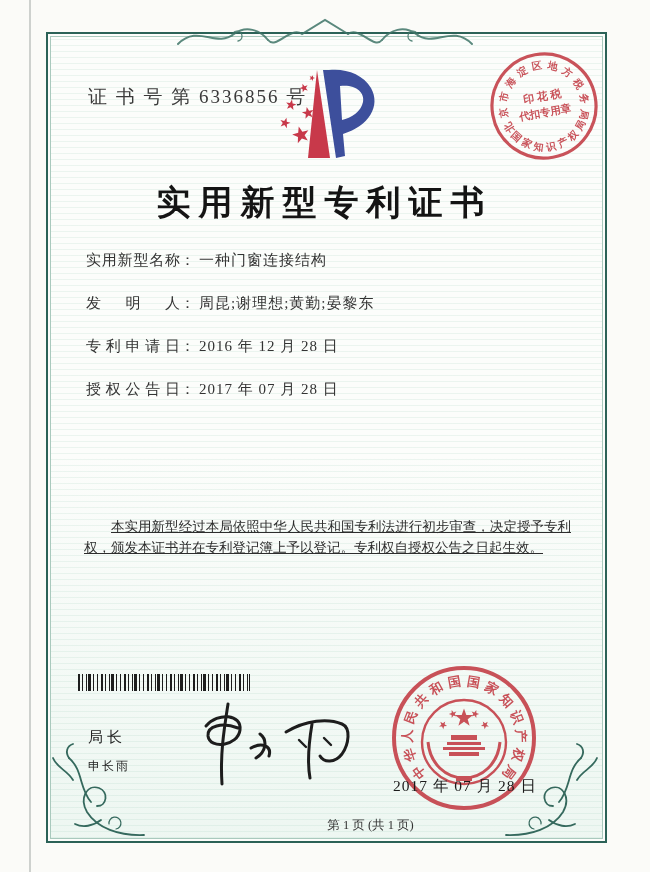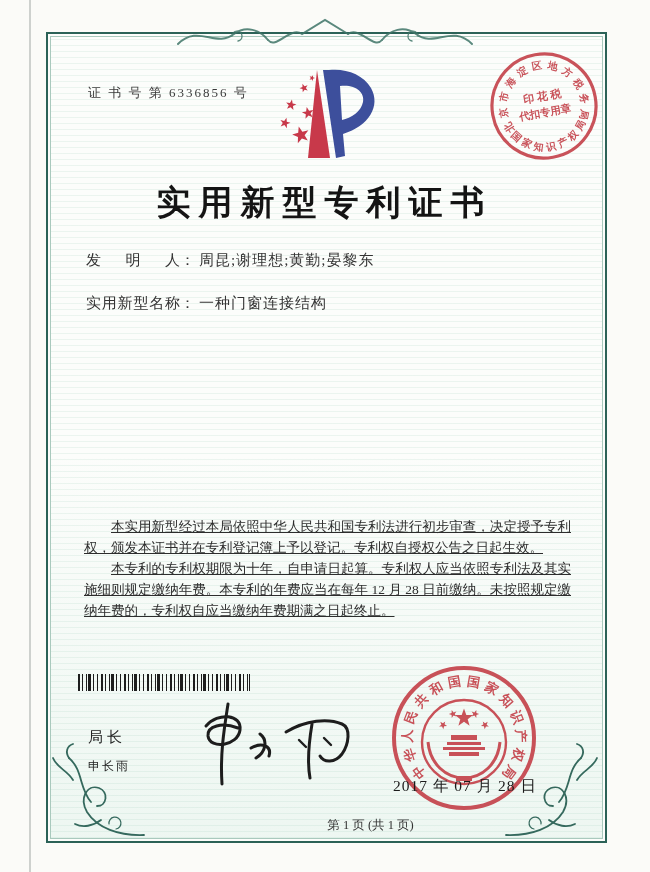--- a/index.html
+++ b/index.html
@@ -4,21 +4,21 @@
 <style>
   html,body{margin:0;padding:0;background:#ffffff;}
   .page{position:relative;width:650px;height:872px;background:#fbfbf8;overflow:hidden;
         font-family:"Liberation Serif","DejaVu Serif",serif;color:#222;}
   .scan-edge{position:absolute;left:29px;top:0;width:2px;height:100%;background:rgba(90,100,98,.28);}
   .frame{position:absolute;left:46px;top:32px;width:557px;height:807px;border:2px solid #2b6257;background:#fcfdfb;}
   .frame-inner{position:absolute;inset:2px;border:1px solid #a9c9bd;
         background-image:
           repeating-linear-gradient(0deg, rgba(148,200,178,.16) 0 1px, transparent 1px 6px),
           linear-gradient(to bottom, rgba(255,255,255,0) 52%, rgba(186,224,208,.22) 100%);}
-  .cert-no{position:absolute;left:88px;top:84px;font-size:13px;letter-spacing:2px;color:#3a3a3a;}
+  .cert-no{position:absolute;left:88px;top:84px;font-size:19px;letter-spacing:2px;color:#3a3a3a;}
   .logo{position:absolute;left:257px;top:60px;width:136px;height:108px;}
   .tax-seal{position:absolute;left:484px;top:46px;width:120px;height:120px;opacity:.92;transform:rotate(-10deg);}
   .title{position:absolute;left:46px;top:180px;width:557px;text-align:center;font-size:34px;
          letter-spacing:8px;font-weight:600;color:#141414;}
   .fields{position:absolute;left:86px;top:251px;display:flex;flex-direction:column;gap:24px;}
   .field{font-size:15px;color:#333;white-space:nowrap;}
   .field .lab{display:inline-block;width:94px;text-align:justify;text-align-last:justify;vertical-align:bottom;}
   .field .val{letter-spacing:1px;margin-left:4px;}
   .body-text{position:absolute;left:84px;top:516px;width:487px;font-size:13.5px;line-height:21px;
          text-align:justify;color:#2d2d2d;text-decoration:underline;}
@@ -127,30 +127,35 @@
         <text transform="translate(32.31,25.24) rotate(-52.0)" text-anchor="middle" dominant-baseline="central" font-size="10">局</text>
       </g>
     <text x="0" y="-6" text-anchor="middle" font-size="11" font-weight="bold" fill="#c5454d">印 花 税</text>
     <text x="0" y="10" text-anchor="middle" font-size="10.5" font-weight="bold" fill="#c5454d">代扣专用章</text>
   </svg>
 
   <div class="title">实用新型专利证书</div>
 
   <div class="fields">
     <div class="field">
+      <span class="lab">实用新型名称</span><span>：</span><span class="val">一种门窗连接结构</span>
+    </div>
+    <div class="field">
       <span class="lab">发明人</span><span>：</span><span class="val">周昆;谢理想;黄勤;晏黎东</span>
     </div>
     <div class="field">
-      <span class="lab">实用新型名称</span><span>：</span><span class="val">一种门窗连接结构</span>
+      <span class="lab">专利申请日</span><span>：</span><span class="val">2016 年 12 月 28 日</span>
+    </div>
+    <div class="field">
+      <span class="lab">授权公告日</span><span>：</span><span class="val">2017 年 07 月 28 日</span>
     </div>
   </div>
 
   <div class="body-text">
     <p>本实用新型经过本局依照中华人民共和国专利法进行初步审查，决定授予专利权，颁发本证书并在专利登记簿上予以登记。专利权自授权公告之日起生效。</p>
-    <p>本专利的专利权期限为十年，自申请日起算。专利权人应当依照专利法及其实施细则规定缴纳年费。本专利的年费应当在每年 12 月 28 日前缴纳。未按照规定缴纳年费的，专利权自应当缴纳年费期满之日起终止。</p>
   </div>
 
   <div class="barcode"></div>
 
   <div class="sig-post">局长</div>
   <div class="sig-name">申长雨</div>
   <svg class="signature" viewBox="0 0 230 108">
     <g fill="none" stroke="#1d1d1d" stroke-width="3" stroke-linecap="round">
       <path d="M58,36 C70,22 94,24 92,40 C90,56 62,60 60,46 C59,36 74,32 90,38"></path>
       <path d="M80,14 C76,40 72,64 74,94"></path>

